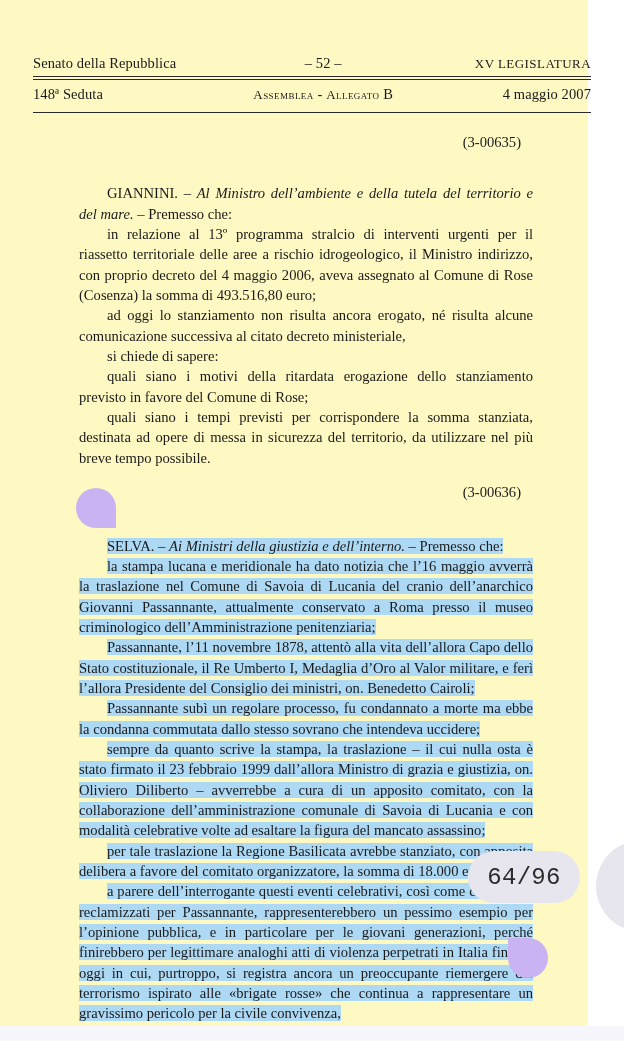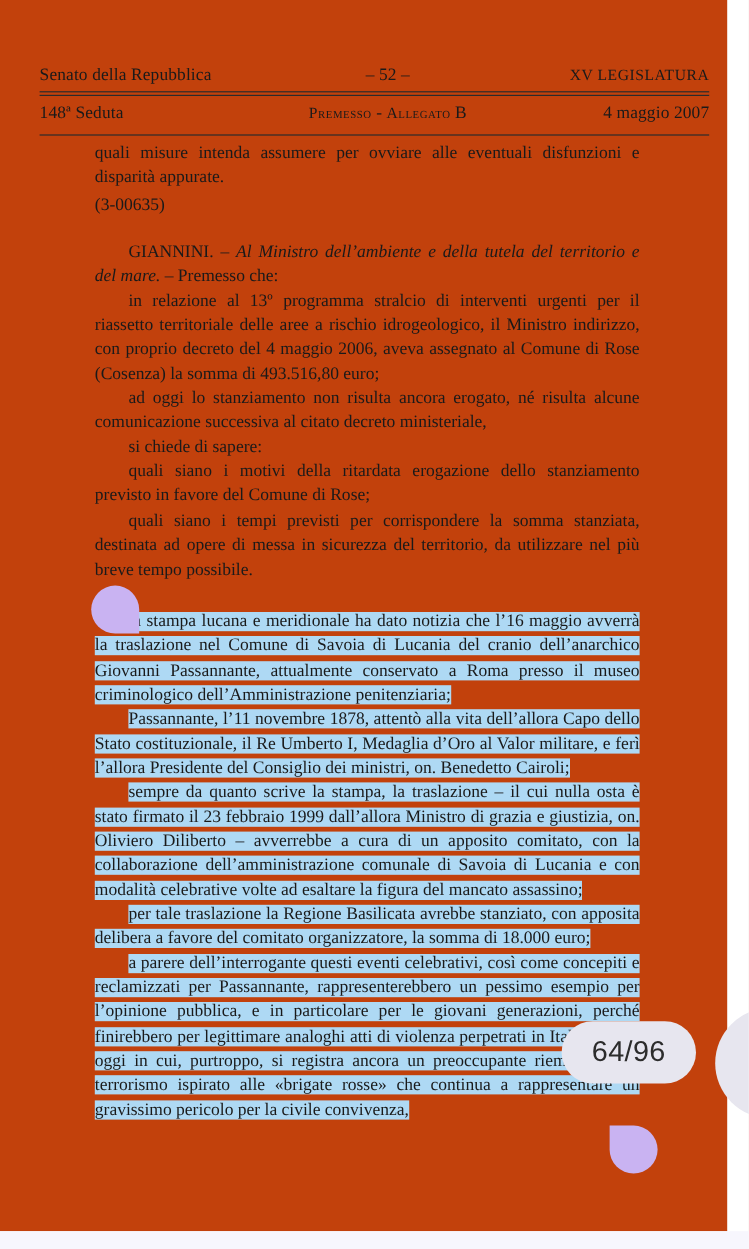--- a/index.html
+++ b/index.html
@@ -15,22 +15,21 @@
     font-family: "Liberation Serif", "DejaVu Serif", serif;
     color: #1a1a1a;
   }
 
   
   #pdf-page {
     position: absolute;
     left: 0; top: 0;
     width: 588px;
     height: 1026px;
-    background: #c2410c;
-    padding-left: 18px;
+    background: #fef9c3;
   }
 
   #bottom-strip {
     position: absolute;
     left: 0;
     top: 1026px;
     width: 624px;
     height: 15px;
     background: #f7f6fd;
   }
@@ -84,21 +83,22 @@
     text-align: justify;
     text-justify: inter-word;
     hyphens: manual;
   }
   p.para {
     margin: 0;
     text-indent: 28px;
   }
   p.para.noind { text-indent: 0; }
   p.refnum {
-    margin: 0;
+    margin: 12px;
+    text-align: right;
     text-indent: 0;
   }
   .gap-s { height: 2px; }
   .gap-m { height: 19px; }
   .gap-l { height: 21px; }
   i { font-style: italic; }
 
   
   .hl {
     background: #aed9f4;
@@ -129,21 +129,21 @@
     position: absolute;
     left: 468px;
     top: 851px;
     width: 112px;
     height: 52px;
     background: #e7e6ef;
     border-radius: 26px;
     display: flex;
     align-items: center;
     justify-content: center;
-    font-family: Liberation Sans, sans-serif;
+    font-family: Liberation Mono, monospace;
     font-size: 24px;
     color: #2c2c2c;
     letter-spacing: .3px;
   }
 
   
   #more-options-fab {
     position: absolute;
     left: 596px;
     top: 840px;
@@ -164,45 +164,47 @@
   <div class="header-block">
     <div class="head-row first">
       <div class="head-left sc-first">Senato della Repubblica</div>
       <div class="head-center">– 52 –</div>
       <div class="head-right smallcaps">XV LEGISLATURA</div>
     </div>
     <div class="rule-double"></div>
     <div class="head-row second">
       <div class="head-left">148ª Seduta</div>
       <div class="head-center">
-        <span class="smallcaps">Premesso</span>
+        <span class="smallcaps">Assemblea</span>
         <span>-</span>
         <span class="smallcaps">Allegato</span>
         <span>B</span>
       </div>
       <div class="head-right">4 maggio 2007</div>
     </div>
     <div class="rule-single"></div>
   </div>
 
   <div id="body-col">
-      <p id="para-disfunzioni" class="para noind"><span>quali misure intenda assumere per ovviare alle eventuali disfunzioni e disparità appurate.</span></p>
       <div class="gap-s"></div>
       <p id="ref-00635" class="refnum">(3-00635)</p>
       <div class="gap-m"></div>
       <p id="para-giannini" class="para"><span><span>GIANNINI. – </span><i>Al Ministro dell’ambiente e della tutela del territorio e del mare.</i><span> – Premesso che:</span></span></p>
       <p id="para-relazione" class="para"><span>in relazione al 13º programma stralcio di interventi urgenti per il riassetto territoriale delle aree a rischio idrogeologico, il Ministro indirizzo, con proprio decreto del 4 maggio 2006, aveva assegnato al Comune di Rose (Cosenza) la somma di 493.516,80 euro;</span></p>
       <p id="para-adoggi" class="para"><span>ad oggi lo stanziamento non risulta ancora erogato, né risulta alcune comunicazione successiva al citato decreto ministeriale,</span></p>
       <p id="para-sichiede" class="para"><span>si chiede di sapere:</span></p>
       <p id="para-motivi" class="para"><span>quali siano i motivi della ritardata erogazione dello stanziamento previsto in favore del Comune di Rose;</span></p>
       <p id="para-tempi" class="para"><span>quali siano i tempi previsti per corrispondere la somma stanziata, destinata ad opere di messa in sicurezza del territorio, da utilizzare nel più breve tempo possibile.</span></p>
       <div class="gap-s"></div>
+      <p id="ref-00636" class="refnum">(3-00636)</p>
       <div class="gap-l"></div>
+      <p id="para-selva" class="para"><span class="hl"><span>SELVA. – </span><i>Ai Ministri della giustizia e dell’interno.</i><span> – Premesso che:</span></span></p>
       <p id="para-stampa" class="para"><span class="hl">la stampa lucana e meridionale ha dato notizia che l’16 maggio avverrà la traslazione nel Comune di Savoia di Lucania del cranio dell’anarchico Giovanni Passannante, attualmente conservato a Roma presso il museo criminologico dell’Amministrazione penitenziaria;</span></p>
       <p id="para-passannante-1878" class="para"><span class="hl">Passannante, l’11 novembre 1878, attentò alla vita dell’allora Capo dello Stato costituzionale, il Re Umberto I, Medaglia d’Oro al Valor militare, e ferì l’allora Presidente del Consiglio dei ministri, on. Benedetto Cairoli;</span></p>
+      <p id="para-processo" class="para"><span class="hl">Passannante subì un regolare processo, fu condannato a morte ma ebbe la condanna commutata dallo stesso sovrano che intendeva uccidere;</span></p>
       <p id="para-nullaosta" class="para"><span class="hl">sempre da quanto scrive la stampa, la traslazione – il cui nulla osta è stato firmato il 23 febbraio 1999 dall’allora Ministro di grazia e giustizia, on. Oliviero Diliberto – avverrebbe a cura di un apposito comitato, con la collaborazione dell’amministrazione comunale di Savoia di Lucania e con modalità celebrative volte ad esaltare la figura del mancato assassino;</span></p>
       <p id="para-regione" class="para"><span class="hl">per tale traslazione la Regione Basilicata avrebbe stanziato, con apposita delibera a favore del comitato organizzatore, la somma di 18.000 euro;</span></p>
       <p id="para-parere" class="para"><span class="hl">a parere dell’interrogante questi eventi celebrativi, così come concepiti e reclamizzati per Passannante, rappresenterebbero un pessimo esempio per l’opinione pubblica, e in particolare per le giovani generazioni, perché finirebbero per legittimare analoghi atti di violenza perpetrati in Italia fino ad oggi in cui, purtroppo, si registra ancora un preoccupante riemergere del terrorismo ispirato alle «brigate rosse» che continua a rappresentare un gravissimo pericolo per la civile convivenza,</span></p>
     </div>
 </div>
 
 <div id="bottom-strip"></div>
 
 <div class="sel-handle" id="sel-handle-start"></div>
 <div class="sel-handle" id="sel-handle-end"></div>

